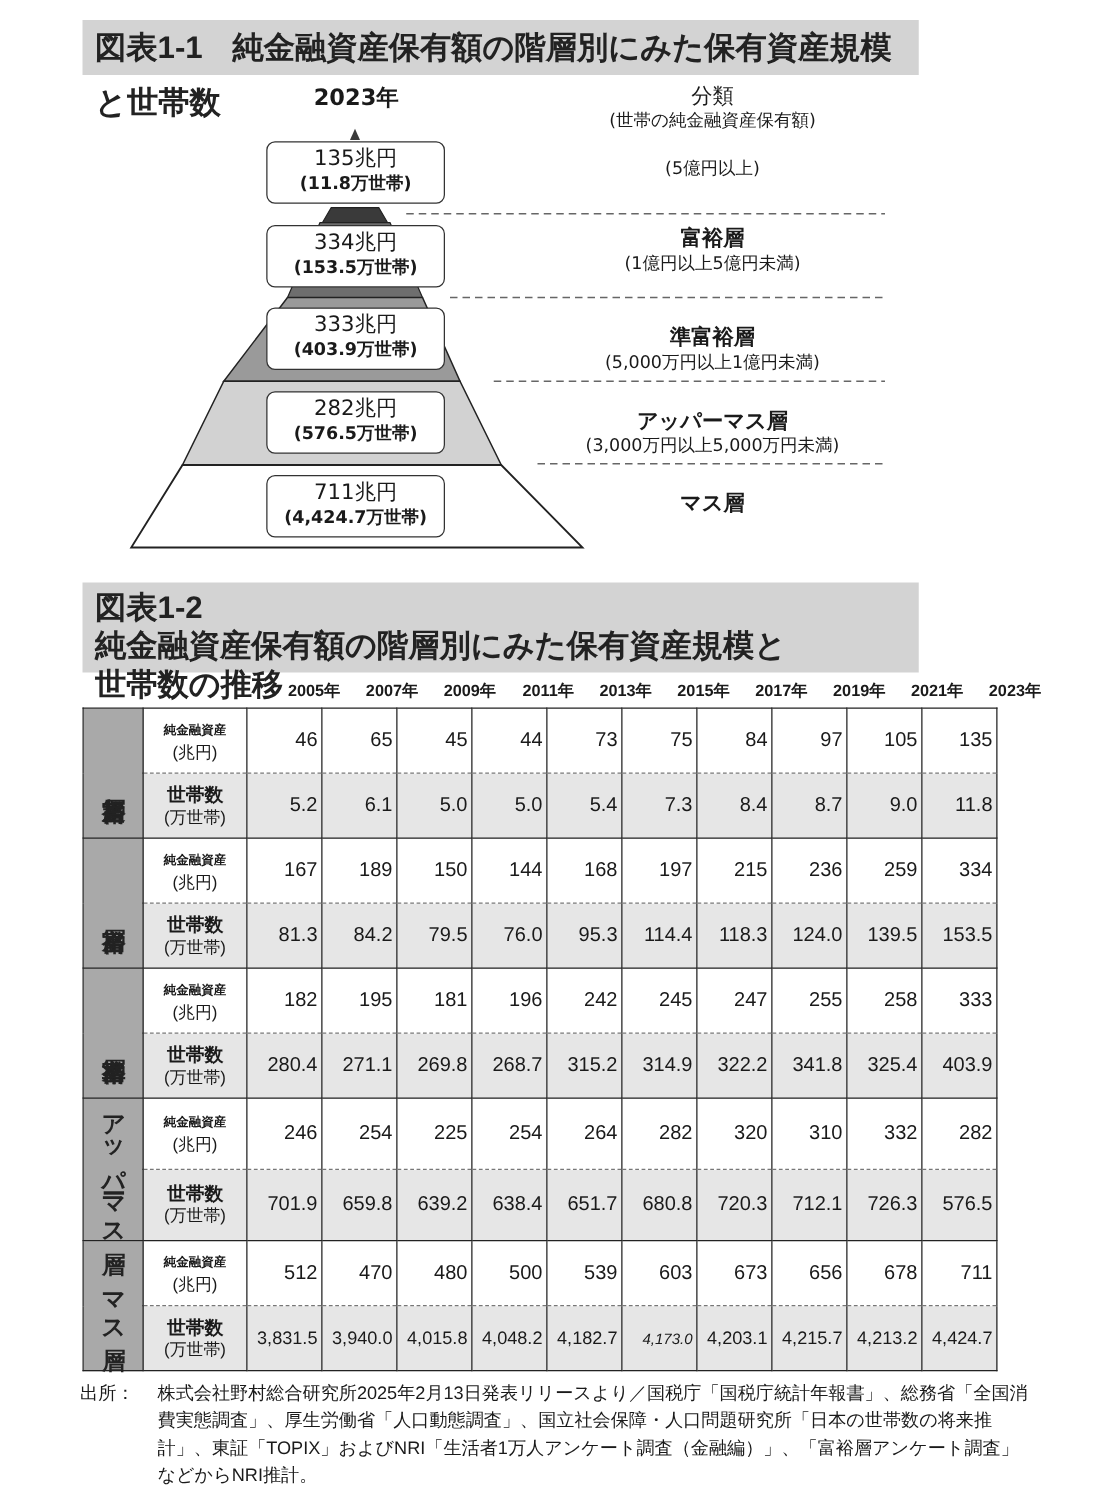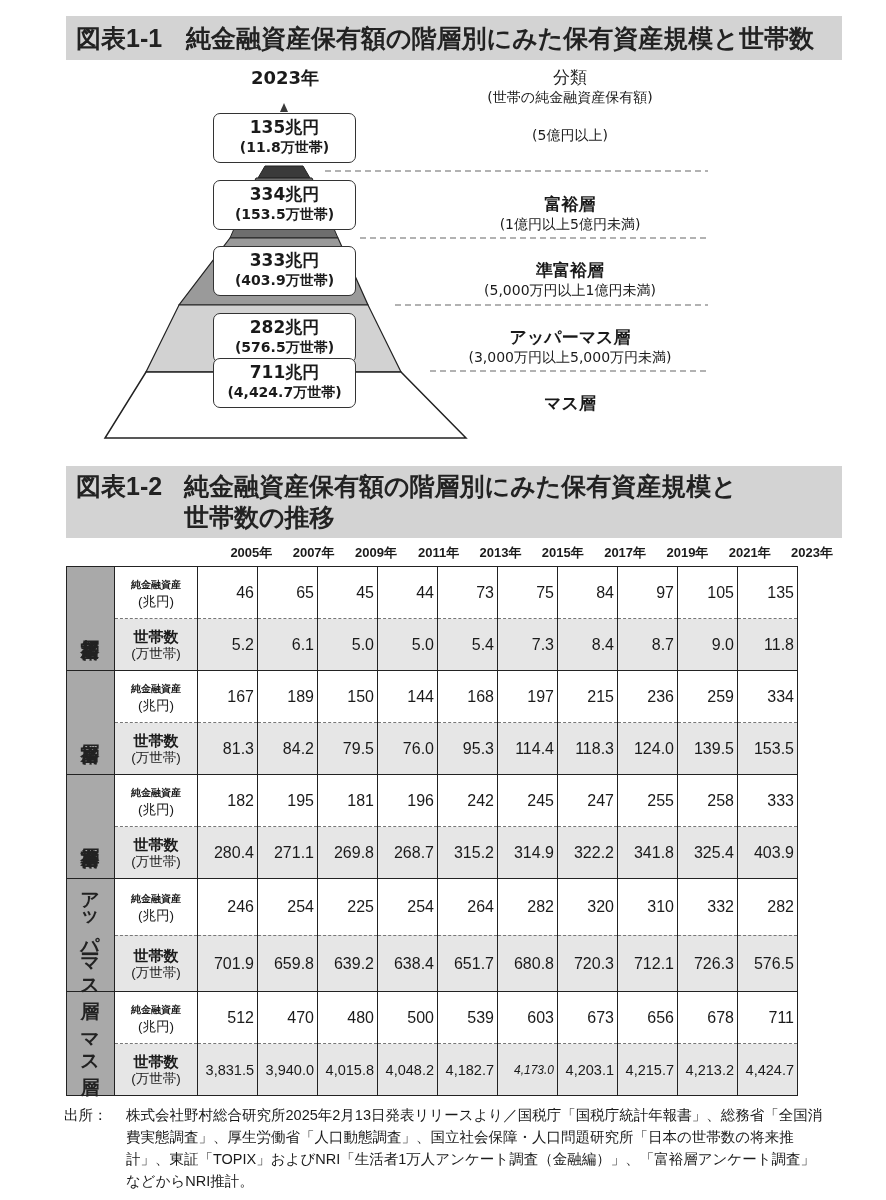--- a/index.html
+++ b/index.html
@@ -1,38 +1,38 @@
 <!DOCTYPE html>
 <html><head>
 <meta charset="utf-8">
 <style>
   html, body { margin: 0; padding: 0; background: #ffffff; }
   body {
     width: 886px; height: 1200px; position: relative; overflow: hidden;
     font-family: "DejaVu Sans", "Liberation Sans", sans-serif; color: #1a1a1a;
   }
   .title-bar {
-    position: absolute; left: 66px; width: 776px; background: #d3d3d3;
+    position: absolute; left: 66px; width: 669px; background: #d3d3d3;
     font-family: "Liberation Sans", "DejaVu Sans", sans-serif;
     font-weight: bold; color: #222;
   }
   #t1 { top: 16px; height: 44px; font-size: 25px; line-height: 44px; padding-left: 10px; box-sizing: border-box; }
   #t2 { top: 466px; height: 72px; font-size: 25px; line-height: 31px; padding: 5px 0 0 10px; box-sizing: border-box; }
   .t-num { display: inline-block; width: 108px; }
   #t1 .t-num { width: 110px; }
   .t2-lines { display: inline-block; vertical-align: top; }
 
   
   #pyr-svg { position: absolute; left: 0; top: 0; }
   .year-label { position: absolute; left: 220px; top: 66px; width: 130px; text-align: center; font-weight: bold; font-size: 18px; }
   .pbox {
     position: absolute; left: 213px; width: 143px; height: 50px; background: #fff;
     border: 1.5px solid #333; border-radius: 7px; text-align: center; box-sizing: border-box;
   }
-  .pbox .amt { font-size: 17px; font-weight: bold; line-height: 21px; margin-top: 3px; }
+  .pbox .amt { font-size: 17px; font-weight: normal; line-height: 21px; margin-top: 3px; }
   .pbox .hh { font-size: 14px; font-weight: bold; line-height: 18px; }
   .cat-head { position: absolute; left: 430px; width: 280px; text-align: center; }
   .cat-head .h { font-weight: normal; font-size: 17px; line-height: 22px; }
   .cat-head .s { font-size: 14px; line-height: 18px; }
   .cat { position: absolute; left: 420px; width: 300px; text-align: center; }
   .cat .h { font-weight: bold; font-size: 17px; line-height: 22px; }
   .cat .s { font-size: 14px; line-height: 18px; }
 
   
   .years-row { position: absolute; top: 544px; left: 212px; display: flex; }
@@ -99,33 +99,33 @@
   <div class="hh">(153.5万世帯)</div>
 </div>
 <div class="pbox" style="top:246px;text-align:center;">
   <div class="amt">333兆円</div>
   <div class="hh">(403.9万世帯)</div>
 </div>
 <div class="pbox" style="top:313px;">
   <div class="amt">282兆円</div>
   <div class="hh">(576.5万世帯)</div>
 </div>
-<div class="pbox" style="top:358px;">
+<div class="pbox" style="top:380px;">
   <div class="amt">711兆円</div>
   <div class="hh">(4,424.7万世帯)</div>
 </div>
 
 <div class="cat-head" style="top:66px;">
   <div class="h">分類</div>
   <div class="s">(世帯の純金融資産保有額)</div>
 </div>
 <div class="cat" style="top:126px;">
   <div class="s">(5億円以上)</div>
 </div>
-<div class="cat" style="top:193px;">
+<div class="cat" style="top:180px;">
   <div class="h">富裕層</div>
   <div class="s">(1億円以上5億円未満)</div>
 </div>
 <div class="cat" style="top:259px;">
   <div class="h">準富裕層</div>
   <div class="s">(5,000万円以上1億円未満)</div>
 </div>
 <div class="cat" style="top:326px;">
   <div class="h">アッパーマス層</div>
   <div class="s">(3,000万円以上5,000万円未満)</div>

